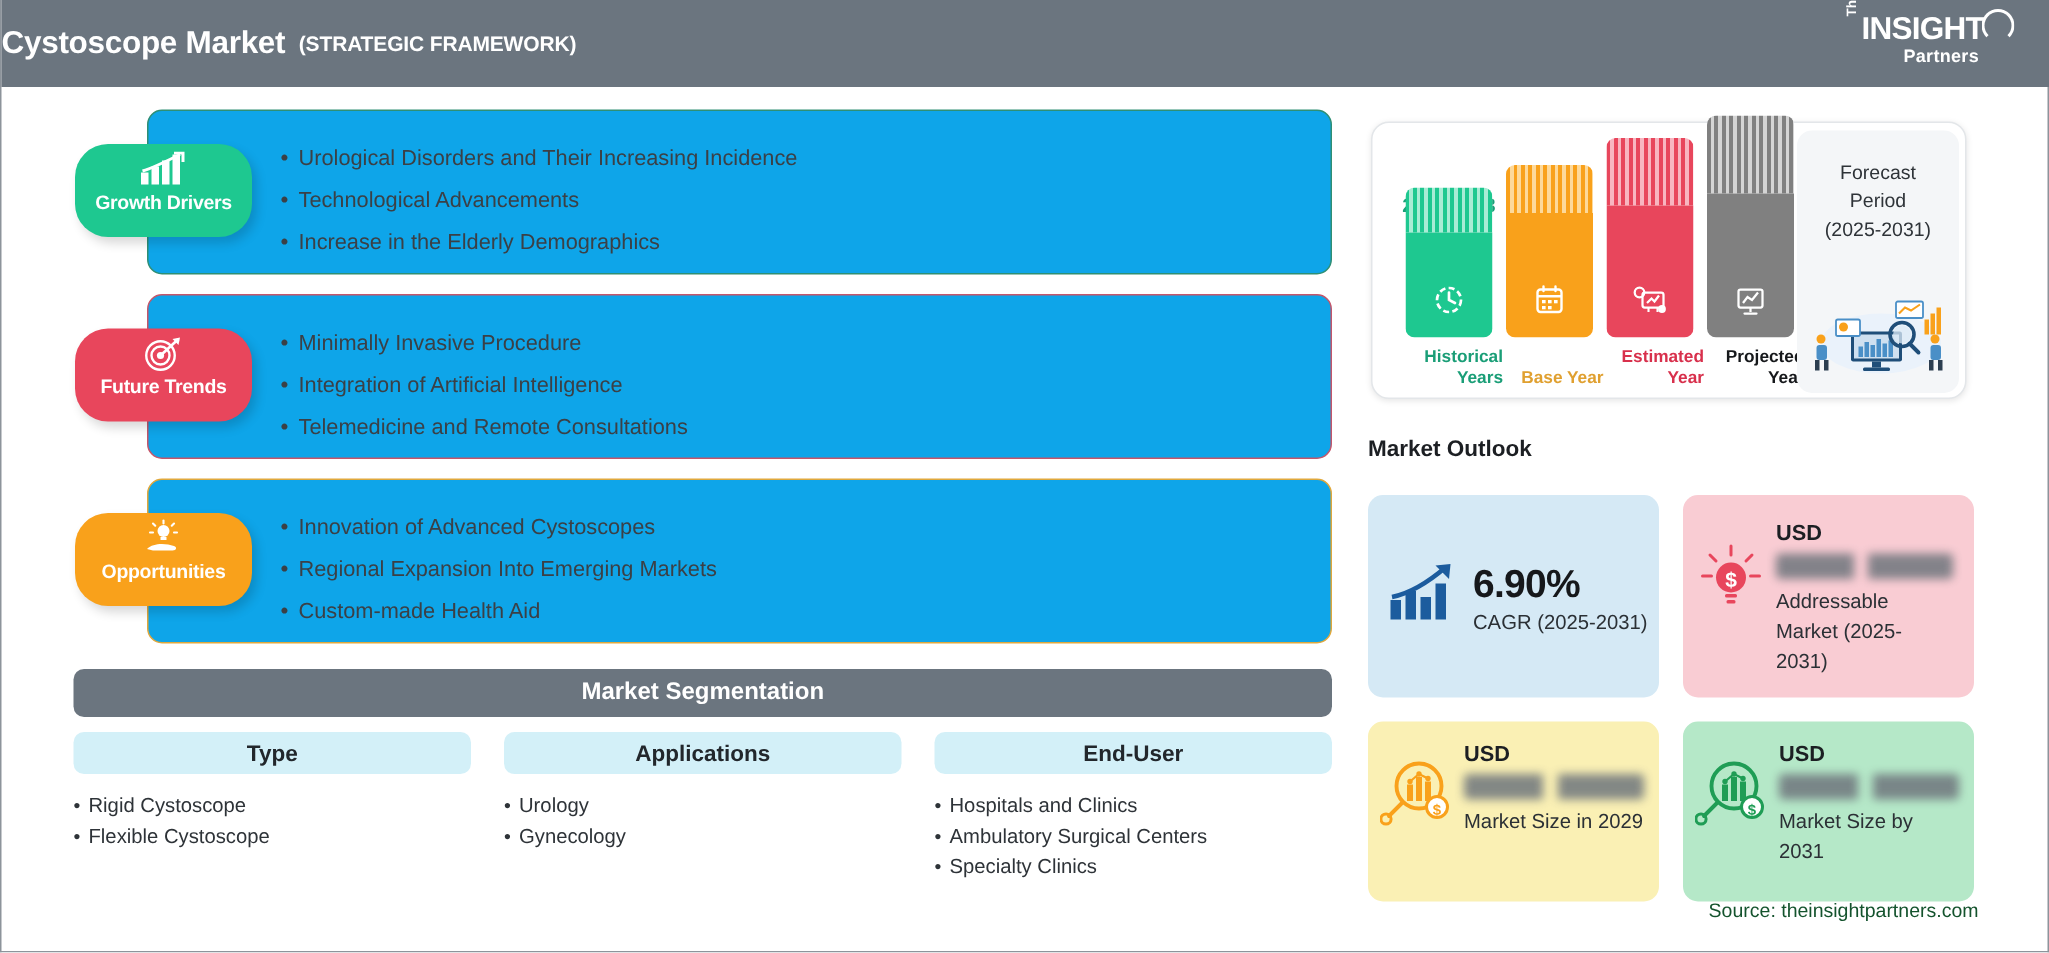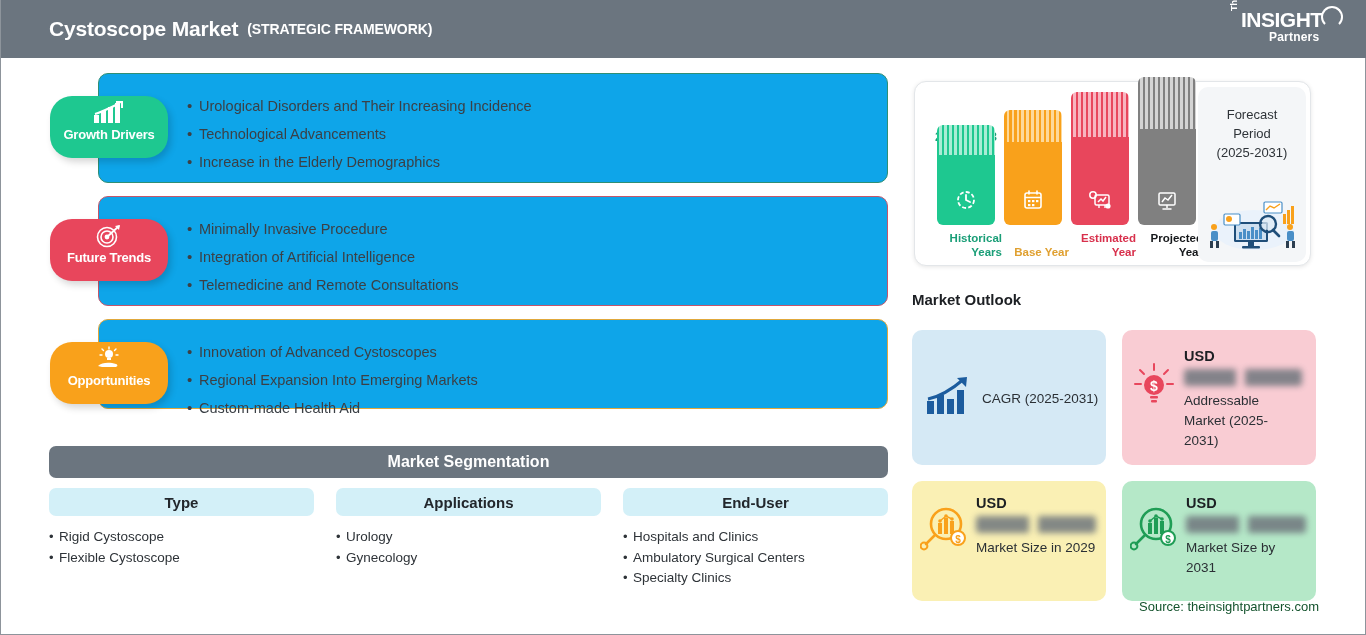--- a/index.html
+++ b/index.html
@@ -18,21 +18,20 @@
   }
 
   
   .header {
     position: absolute; left: 0; top: 0;
     width: 1366px; height: 58px;
     background: #6b757f;
     display: flex; align-items: center;
   }
   .header-title {
-    margin-left: 48px;
     color: #ffffff;
     font-size: 21px; font-weight: bold;
     letter-spacing: -0.2px;
   }
   .header-sub {
     color: #ffffff;
     font-size: 14px; font-weight: bold;
     margin-left: 9px;
     letter-spacing: -0.1px;
   }
@@ -290,21 +289,21 @@
         <circle cx="12" cy="13" r="9.5" stroke="#fff" stroke-width="1.6" fill="none"></circle>
         <circle cx="12" cy="13" r="6" stroke="#fff" stroke-width="1.6" fill="none"></circle>
         <circle cx="12" cy="13" r="2.4" fill="#fff"></circle>
         <path d="M12 13 L24 2" stroke="#fff" stroke-width="1.8"></path>
         <path d="M20 2 L25 1 L24 6 Z" fill="#fff"></path>
       </svg>
     </span>
     <span class="badge-label">Future Trends</span>
   </div>
 
-  <div class="panel" style="left:97px; top:319px; width:790px; height:90px; border:1.3px solid #e0a83c;">
+  <div class="panel" style="left:97px; top:319px; width:790px; height:110px; border:1.3px solid #e0a83c;">
     <ul class="panel-list" style="left:88px; top:16px;">
       <li>Innovation of Advanced Cystoscopes</li>
       <li>Regional Expansion Into Emerging Markets</li>
       <li>Custom-made Health Aid</li>
     </ul>
   </div>
   <div class="badge" style="left:49px; top:342px; background:#f9a11b;">
     <span class="badge-icon">
       <svg width="32" height="26" viewBox="0 0 32 26">
         <circle cx="16" cy="8" r="4" fill="#fff"></circle>
@@ -494,20 +493,21 @@
         <svg width="48" height="42" viewBox="0 0 48 42">
           <rect x="3" y="26" width="7" height="13" fill="#1c5c9e"></rect>
           <rect x="13" y="20" width="7" height="19" fill="#1c5c9e"></rect>
           <rect x="23" y="24" width="7" height="15" fill="#1c5c9e"></rect>
           <rect x="33" y="15" width="7" height="24" fill="#1c5c9e"></rect>
           <path d="M4 24 C14 22, 26 16, 40 4" stroke="#1c5c9e" stroke-width="3" fill="none"></path>
           <path d="M33 3 L43 2 L42 12 Z" fill="#1c5c9e"></path>
         </svg>
       </span>
       <div style="margin-left:10px;">
+        <div class="cagr-value">6.90%</div>
         <div class="cagr-label">CAGR (2025-2031)</div>
       </div>
     </div>
   </div>
 
   <div class="ocard" style="left:1121px; top:330px; width:194px; height:135px; background:#f9ccd3;">
     <div style="display:flex; align-items:flex-start; height:100%; padding:18px 10px 0 10px;">
       <span style="margin-top:14px;">
         <svg width="44" height="46" viewBox="0 0 44 46">
           <g stroke="#e8465c" stroke-width="2" stroke-linecap="round">

